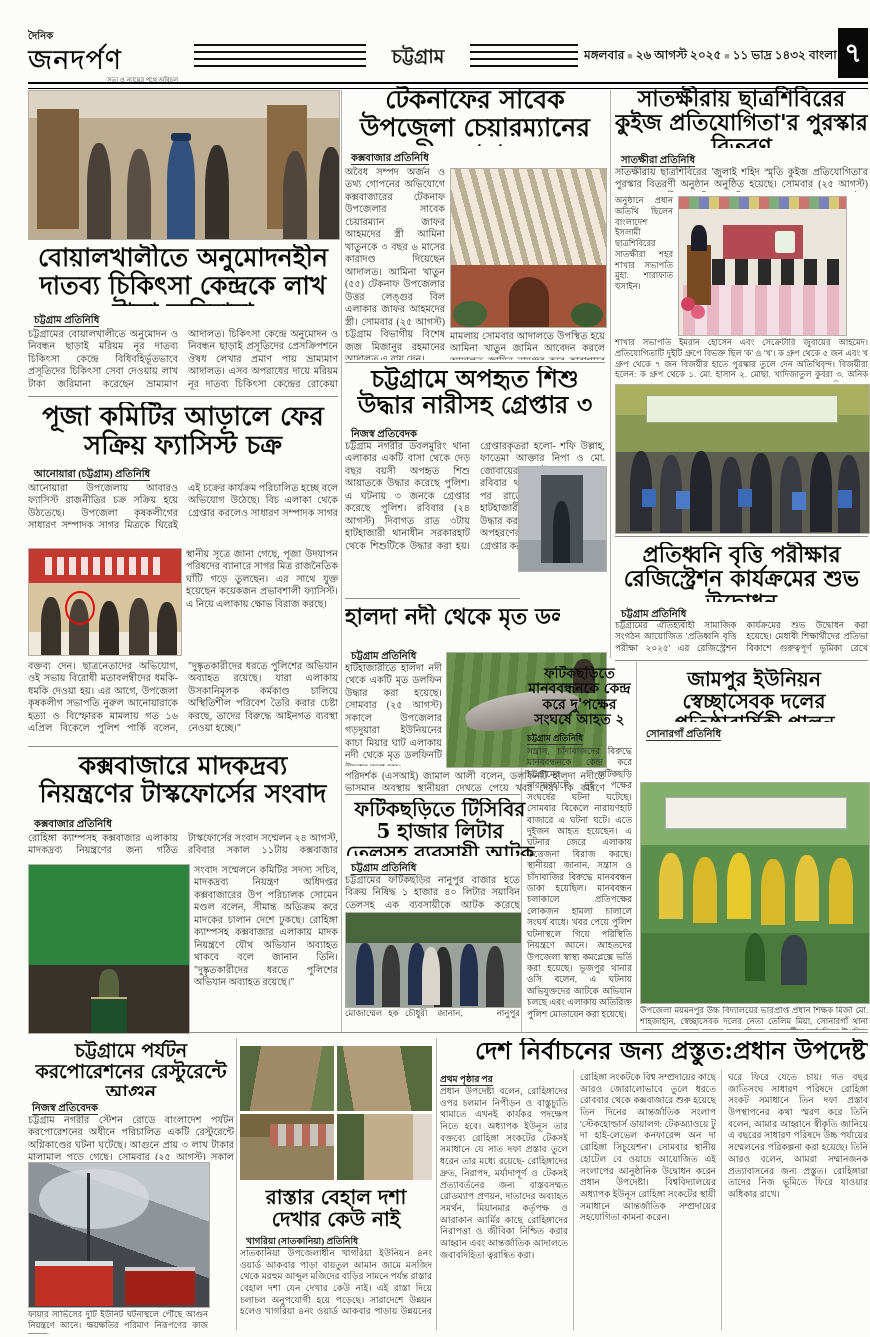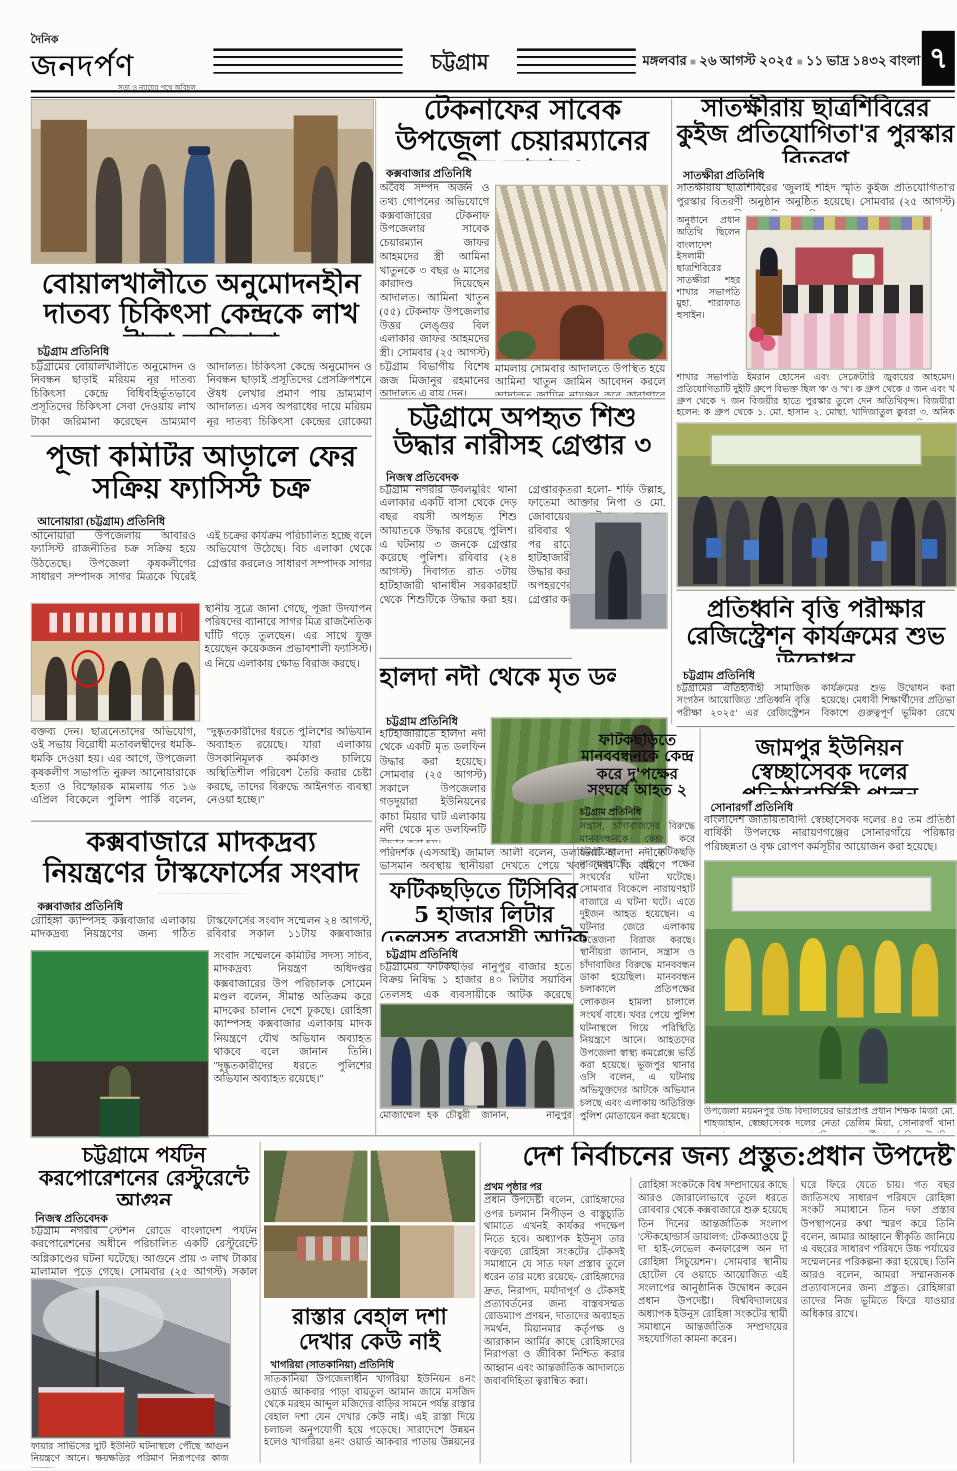--- a/index.html
+++ b/index.html
@@ -222,21 +222,20 @@
   </div>
 
   <div class="hl" style="left:615px;top:542px;width:253px;height:60px;font-size:22px;">প্রতিধ্বনি বৃত্তি পরীক্ষার রেজিস্ট্রেশন কার্যক্রমের শুভ উদ্বোধন</div>
   <div class="by" style="left:621px;top:606px;">
     <span>চট্টগ্রাম প্রতিনিধি</span></div>
   <div class="bd c2" style="left:615px;top:620px;width:253px;height:38px;font-size:8.8px;">চট্টগ্রামের ঐতিহ্যবাহী সামাজিক সংগঠন আয়োজিত 'প্রতিধ্বনি বৃত্তি পরীক্ষা ২০২৫' এর রেজিস্ট্রেশন কার্যক্রমের শুভ উদ্বোধন করা হয়েছে। মেধাবী শিক্ষার্থীদের প্রতিভা বিকাশে গুরুত্বপূর্ণ ভূমিকা রেখে আসছে। অনুষ্ঠানে জানানো হয়, আসন্ন বৃত্তি পরীক্ষার জন্য রেজিস্ট্রেশন কার্যক্রম ইতোমধ্যেই শুরু হয়েছে এবং আগামী ৩০শে সেপ্টেম্বর ২০২৫ পর্যন্ত চলবে।</div>
 
   <div class="hl" style="left:640px;top:668px;width:228px;height:54px;font-size:20px;">জামপুর ইউনিয়ন স্বেচ্ছাসেবক দলের প্রতিষ্ঠাবার্ষিকী পালন</div>
   <div class="by" style="left:646px;top:726px;">
     <span>সোনারগাঁ প্রতিনিধি</span></div>
-  <div class="bd" style="left:640px;top:740px;width:228px;height:40px;">বাংলাদেশ জাতীয়তাবাদী স্বেচ্ছাসেবক দলের ৪৫ তম প্রতিষ্ঠা বার্ষিকী উপলক্ষে নারায়ণগঞ্জের সোনারগাঁয়ে পরিষ্কার পরিচ্ছন্নতা ও বৃক্ষ রোপণ কর্মসূচীর আয়োজন করা হয়েছে।</div>
   <div class="photo" style="left:640px;top:782px;width:228px;height:220px;
        background:linear-gradient(180deg,#85b06c 0 28%,#5c8f4b 28% 68%,#4a7a3c 68% 100%);">
     <div class="abs" style="left:24px;top:14px;width:180px;height:30px;background:#f2f0e8;border:1px solid #aab;
          "></div>
     <div class="abs" style="left:18px;top:70px;width:24px;height:66px;background:#e3c43b;border-radius:45% 45% 0 0;
          box-shadow:34px 4px #d9b92a, 68px 0 #e8c92c, 102px 6px #d9b92a, 136px 2px #e3c43b, 170px 5px #d9b92a;"></div>
     <div class="abs" style="left:104px;top:150px;width:20px;height:48px;background:#2f5d28;
          border-radius:50% 50% 0 0;"></div>
     <div class="abs" style="left:140px;top:152px;width:26px;height:50px;background:#384048;border-radius:45% 45% 0 0;"></div>
   </div>

